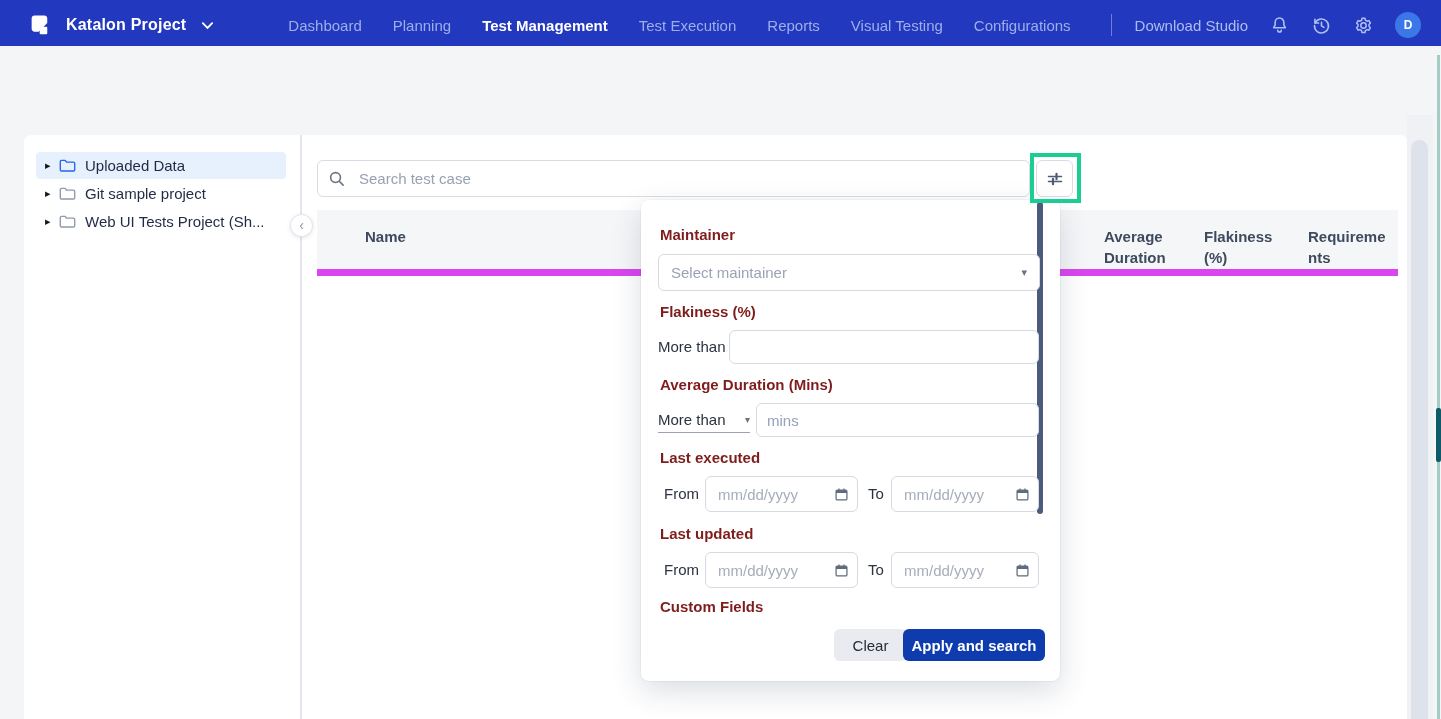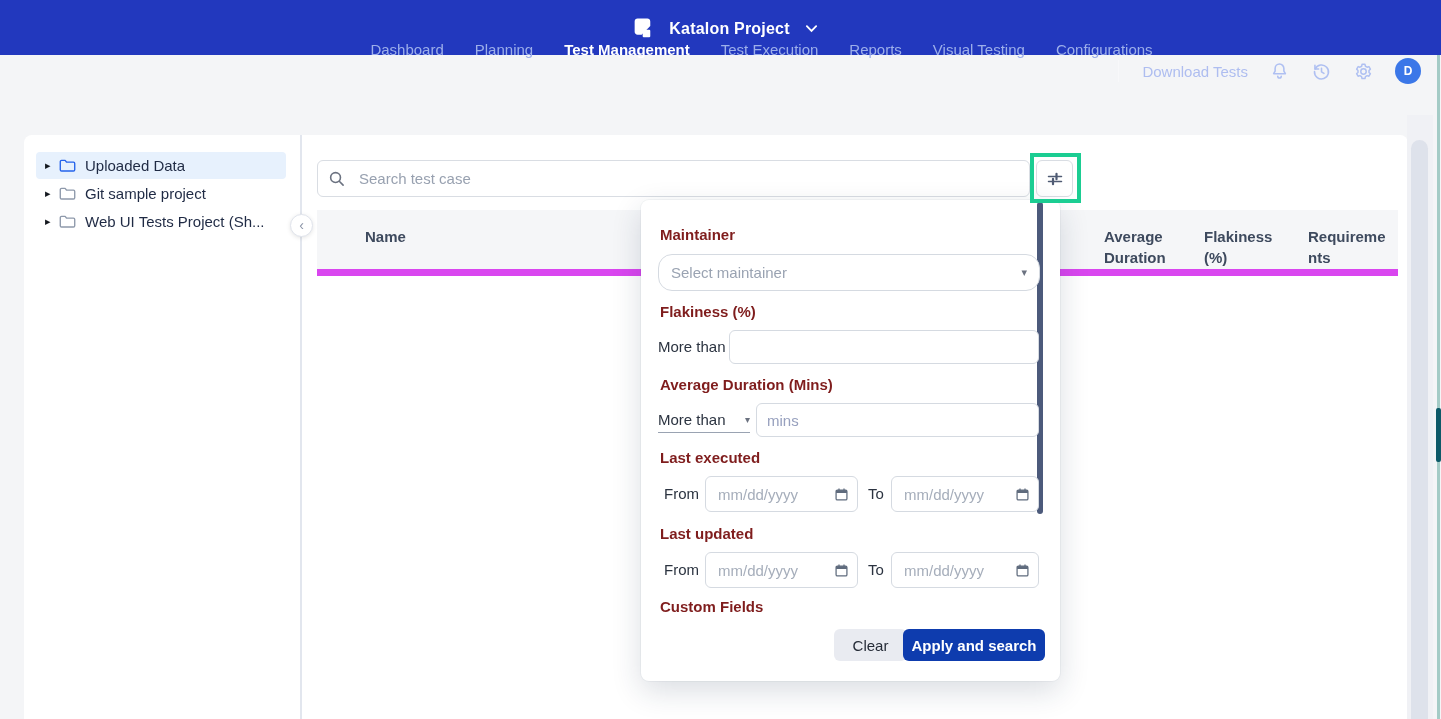--- a/index.html
+++ b/index.html
@@ -1,21 +1,21 @@
 <!DOCTYPE html>
 <html><head>
 <meta charset="utf-8">
 <style>
   * { margin:0; padding:0; box-sizing:border-box; }
   body { font-family:"Liberation Sans", sans-serif; background:#e9eaee; }
   .stage { position:relative; width:1441px; height:719px; background:#F4F5F7; overflow:hidden; }
 
   
-  .navbar { position:absolute; top:0; left:0; width:100%; height:55px; background:#2238BE;
-            display:flex; align-items:center; padding:16px 20px 0 28px;flex-direction:column; }
+  .navbar { position:absolute; top:0; left:0; width:100%; height:46px; background:#2238BE;
+            display:flex; align-items:center; padding:4px 20px 0 28px; }
   .brand { display:flex; align-items:center; }
   .brand-name { color:#fff; font-size:16px; font-weight:700; margin-left:13px; letter-spacing:.2px; }
   .brand-caret { margin-left:15px; display:flex; }
   .nav-links { display:flex; gap:31px; margin-left:74px;align-items:flex-end; }
   .nav-link { color:#9DAFEA; font-size:15px; cursor:pointer; white-space:nowrap; }
   .nav-link.active { color:#fff; font-weight:700; }
   .nav-right { margin-left:auto; display:flex; align-items:center; gap:21px; }
   .nav-divider { width:1px; height:22px; background:rgba(255,255,255,.35); margin-right:2px; }
   .nav-download { color:#AEBDF0; font-size:15px; cursor:pointer; }
   .nav-icon { display:flex; cursor:pointer; }
@@ -71,21 +71,21 @@
 
   
   .panel { position:absolute; left:641px; top:200px; width:419px; height:481px; background:#fff;
            border-radius:8px; box-shadow:0 10px 30px rgba(23,43,77,.16), 0 0 0 1px rgba(23,43,77,.04);
            z-index:5; }
   .panel-thumb { position:absolute; left:396px; top:2px; width:6px; height:312px; background:#4C5A7B;
                  border-radius:3px; cursor:pointer; }
   .flabel { position:absolute; left:19px; font-size:15px; font-weight:700; color:#7f1d1d; }
   .ftext  { position:absolute; font-size:15px; color:#2B3340; }
   .select-field { position:absolute; left:17px; top:54px; width:382px; height:37px; border:1px solid #D5DAE1;
-                  border-radius:14px; display:flex; align-items:center; padding:8px 12px; cursor:pointer; background:#fff; }
+                  border-radius:6px; display:flex; align-items:center; padding:8px 12px; cursor:pointer; background:#fff; }
   .select-placeholder { font-size:15px; color:#9AA3B2; }
   .select-caret { margin-left:auto; color:#6B7280; font-size:11px; }
   .f-input { position:absolute; border:1px solid #D5DAE1; border-radius:6px; font-size:15px; color:#333;
              padding:0 10px; outline:none; font-family:"Liberation Sans", sans-serif; background:#fff; }
   .f-input::placeholder { color:#97A0BE; }
   .op-select { position:absolute; left:17px; top:206px; width:92px; height:27px;
                border-bottom:1px solid #9AA3B2; display:flex; align-items:center; cursor:pointer; }
   .op-select .txt { font-size:15px; color:#2B3340; }
   .op-select .select-caret { font-size:10px; }
   .date-field { position:absolute; height:36px; border:1px solid #D5DAE1; border-radius:6px; background:#fff;
@@ -131,21 +131,21 @@
       <span class="nav-link">Planning</span>
       <span class="nav-link active">Test Management</span>
       <span class="nav-link">Test Execution</span>
       <span class="nav-link">Reports</span>
       <span class="nav-link">Visual Testing</span>
       <span class="nav-link">Configurations</span>
     </div>
 
     <div class="nav-right">
       <span class="nav-divider"></span>
-      <span class="nav-download">Download Tests</span>
+      <span class="nav-download">Download Studio</span>
       <span class="nav-icon">
         <svg width="21" height="21" viewBox="0 0 24 24" fill="none" stroke="#AFC0F2" stroke-width="1.8" stroke-linecap="round" stroke-linejoin="round">
           <path d="M12 3.5c-2.9 0-5 2.3-5 5.2v2.8l-1.7 3h13.4l-1.7-3V8.7c0-2.9-2.1-5.2-5-5.2z"></path>
           <path d="M10 17.5a2 2 0 0 0 4 0"></path>
         </svg>
       </span>
       <span class="nav-icon">
         <svg width="21" height="21" viewBox="0 0 24 24" fill="none" stroke="#AFC0F2" stroke-width="1.8" stroke-linecap="round" stroke-linejoin="round">
           <path d="M4.5 5v4.2h4.2"></path>
           <path d="M4.7 9.2A8 8 0 1 1 4 12"></path>

